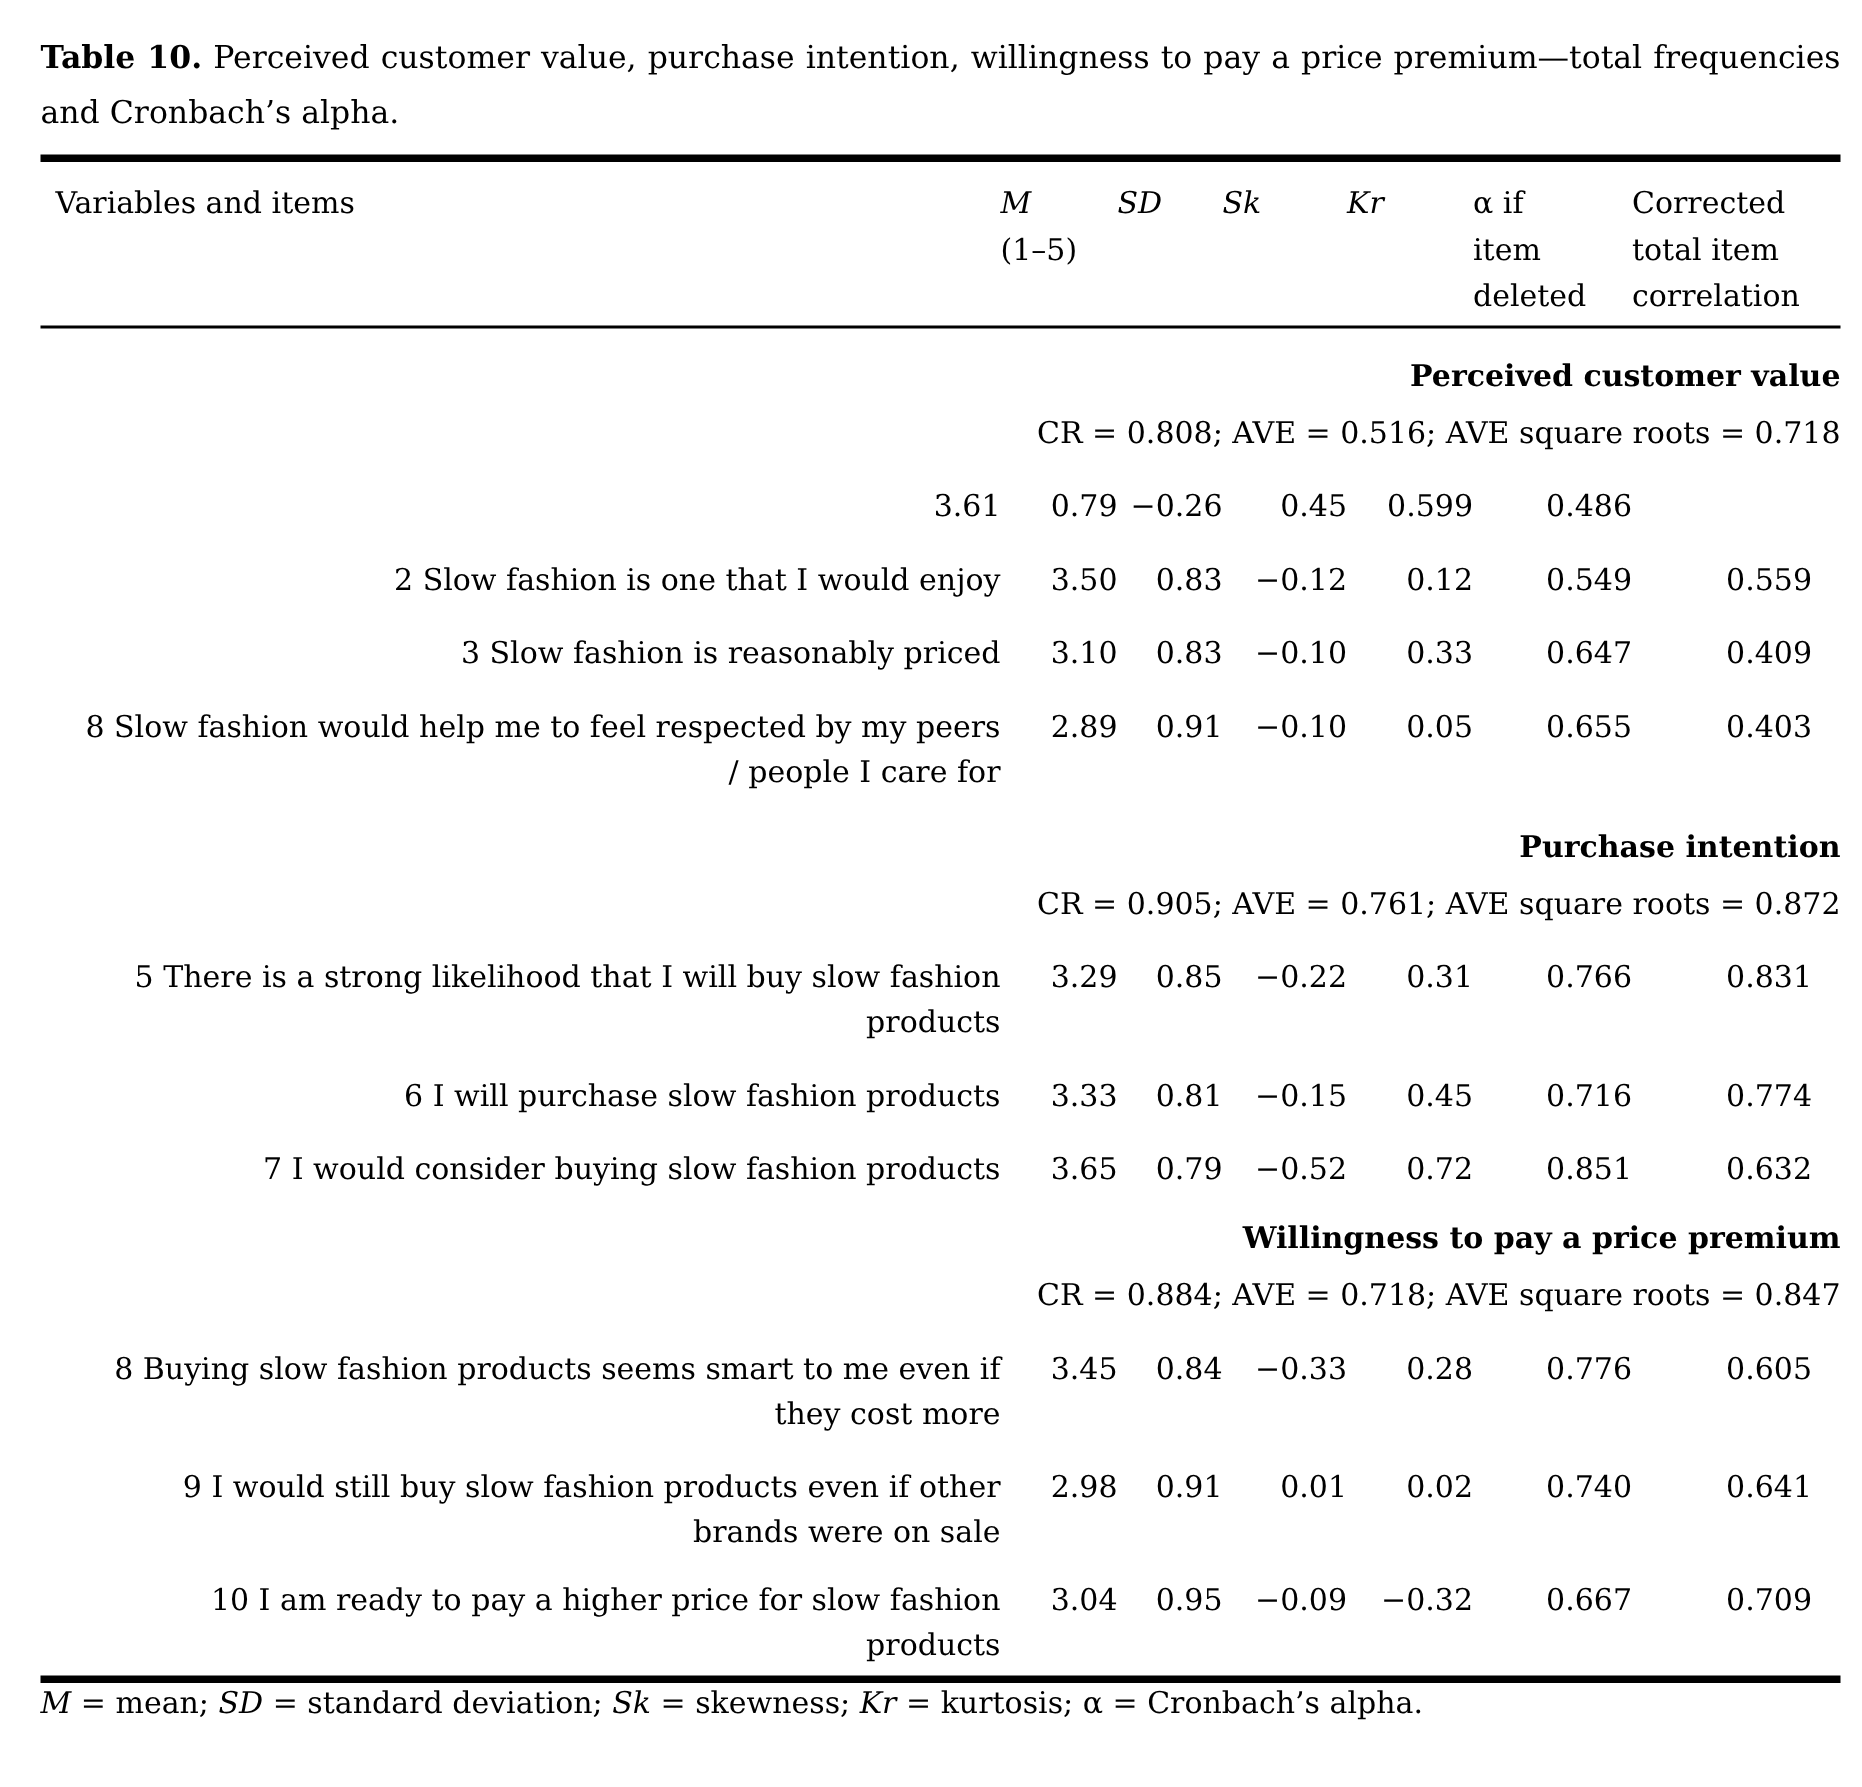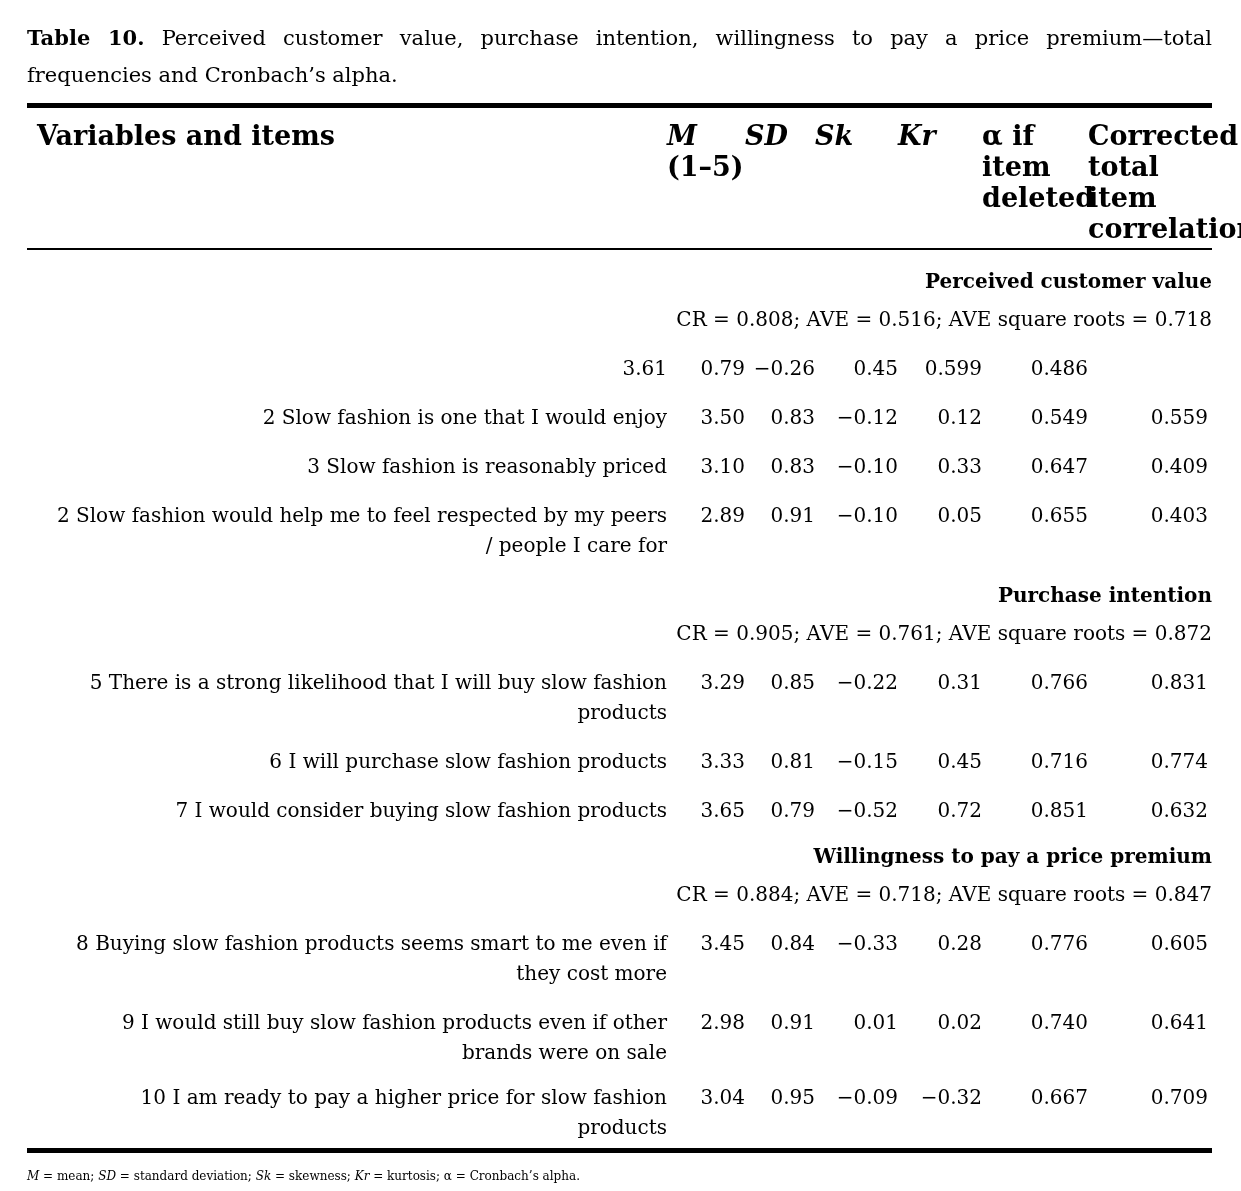--- a/index.html
+++ b/index.html
@@ -3,21 +3,21 @@
 <meta charset="utf-8">
 <style>
   * { box-sizing: border-box; }
   html, body { margin: 0; padding: 0; }
   body {
     width: 1241px; height: 1191px;
     background: #ffffff; color: #000000;
     font-family: "DejaVu Serif", serif;
     overflow: hidden;
   }
-  .page { width: 1241px; padding: 0 29px 0 27px; }
+  .page { width: 1241px; padding: 0 14px 0 27px; }
 
   .title {
     margin-top: 19px;
     font-size: 21px;
     line-height: 37px;
     text-align: justify;
   }
   .bold { font-weight: 700; }
   .it { font-style: italic; }
 
@@ -27,35 +27,35 @@
   .rule.top    { margin-top: 9px; }
   .rule.bottom { margin-top: 6px; }
 
   .grid {
     display: grid;
     grid-template-columns: 640px 78px 70px 83px 84px 106px 120px;
     align-items: start;
   }
   .header {
     padding: 12px 0 4px 0;
-    font-size: 27px;
+    font-size: 20px;
     line-height: 31px;
-    font-weight: 700;
+    font-weight: 400;
   }
   .header .stat-range { display: block; font-style: normal; }
   .pre { white-space: pre-line; }
 
   .c1 { padding-left: 10px; }
   .body-text { font-size: 20px; line-height: 30px; text-align: right; }
   .section-title { font-weight: 700; margin-top: 16px; }
   .cr { margin-top: 8px; }
   .item { margin-top: 19px; }
   .item .c1 { white-space: pre-line; }
 
-  .footnote { margin-top: 10px; font-size: 12px; line-height: 26px; }
+  .footnote { font-size: 20px; line-height: 26px; }
 </style>
 </head>
 <body>
 
 <div class="page">
 
   <div class="title">
     <span class="bold">Table 10.</span><span> Perceived customer value, purchase intention, willingness to pay a price premium—total frequencies and Cronbach’s alpha.</span>
   </div>
 
@@ -106,21 +106,21 @@
     <div class="c1">3 Slow fashion is reasonably priced</div>
     <div>3.10</div>
     <div>0.83</div>
     <div>−0.10</div>
     <div>0.33</div>
     <div>0.647</div>
     <div>0.409</div>
   </div>
 
   <div class="grid body-text item">
-    <div class="c1">2 Slow fashion would help me to feel respected by my peers
+    <div class="c1">8 Slow fashion would help me to feel respected by my peers
 / people I care for</div>
     <div>2.89</div>
     <div>0.91</div>
     <div>−0.10</div>
     <div>0.05</div>
     <div>0.655</div>
     <div>0.403</div>
   </div>
 
   <div class="body-text section-title c1" style="margin-top:20px">Purchase intention</div>

